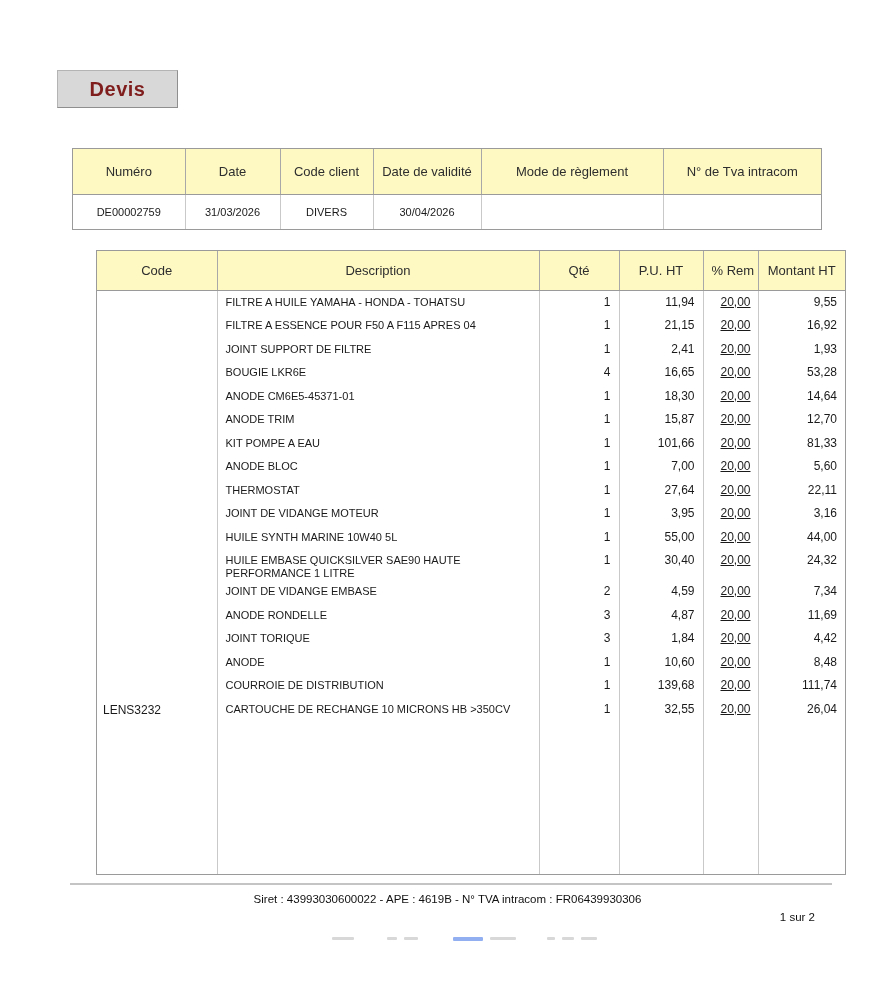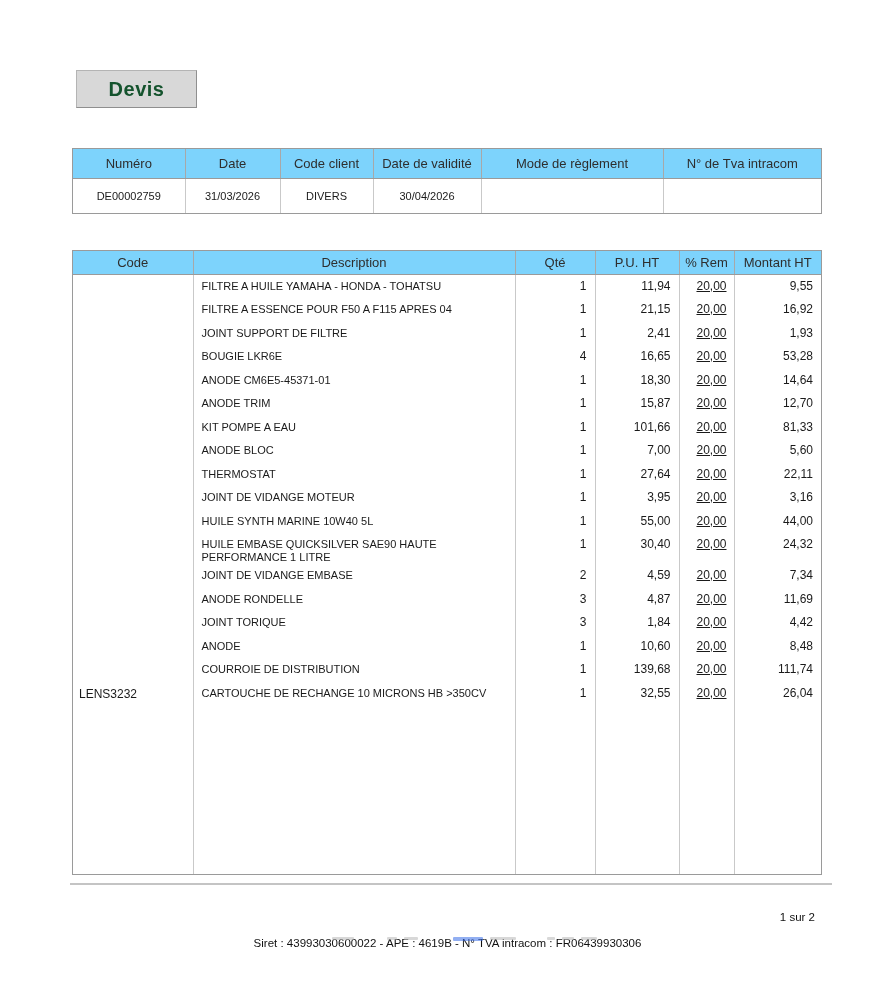--- a/index.html
+++ b/index.html
@@ -3,61 +3,61 @@
 <meta charset="utf-8">
 <style>
   html,body { margin:0; padding:0; background:#ffffff; }
   .page {
     position:relative; width:895px; height:1000px; background:#ffffff;
     font-family:"Liberation Sans", sans-serif; overflow:hidden;
   }
 
   
   .devis-box {
-    position:absolute; left:76px; top:70px; width:119px; height:36px;
+    position:absolute; left:57px; top:70px; width:119px; height:36px;
     background:#d8d8d8; border:1px solid #b4b4b4;
     border-right-color:#8f8f8f; border-bottom-color:#8f8f8f;
     display:flex; align-items:center; justify-content:center;
-    font-size:20px; font-weight:bold; color:#14532d; letter-spacing:0.5px;
+    font-size:20px; font-weight:bold; color:#7f1d1d; letter-spacing:0.5px;
   }
 
   
   .tbl-wrap { position:absolute; left:72px; border:1px solid #9a9a9a; background:#fff; box-sizing:border-box; }
   table { border-collapse:collapse; table-layout:fixed; width:100%; }
   th {
-    background:#7dd3fc; font-weight:normal; font-size:13px; color:#2e2e2e;
-    border-right:1px solid #a8a8a8; border-bottom:1px solid #9a9a9a; padding:0;
+    background:#fef9c3; font-weight:normal; font-size:13px; color:#2e2e2e;
+    border-right:1px solid #a8a8a8; border-bottom:1px solid #9a9a9a; padding:8px;
     overflow:hidden; white-space:nowrap;
   }
   th:last-child { border-right:none; }
   td { border-right:1px solid #c9c9c9; overflow:hidden; }
   td:last-child { border-right:none; }
 
   
   .info-wrap { top:148px; width:750px; }
   .info-tbl th { height:29px; }
   .info-tbl td { height:32px; text-align:center; font-size:11px; color:#1a1a1a; background:#fff; }
 
   
-  .items-wrap { top:250px; width:750px; height:625px; }
+  .items-wrap { top:250px; width:750px; height:625px;margin-left:24px; }
   .items-tbl { height:100%; }
   .items-tbl th { height:23px; }
   .items-tbl tbody tr { height:23.5px; }
   .items-tbl tbody tr.filler { height:auto; }
   .items-tbl td { vertical-align:top; color:#1a1a1a; background:#fff; }
   td.col-code        { text-align:left;  font-size:12px; padding:5px 4px 0 6px; }
   td.col-description { text-align:left;  font-size:11px; padding:5px 10px 1px 8px; line-height:12.5px; }
   td.col-qty         { text-align:right; font-size:12px; padding:4px 8px 0 2px; }
   td.col-pu_ht       { text-align:right; font-size:12px; padding:4px 8px 0 2px; }
   td.col-pct_rem     { text-align:right; font-size:12px; padding:4px 7px 0 2px;text-decoration:underline; }
   td.col-montant_ht  { text-align:right; font-size:12px; padding:4px 8px 0 14px; }
 
   
   .footer-rule { position:absolute; left:70px; top:883px; width:762px; height:2px; background:#c4c4c4; }
-  .siret-line { position:absolute; left:0; top:893px; width:895px; text-align:center; font-size:11.5px; color:#111;margin-top:44px; }
+  .siret-line { position:absolute; left:0; top:893px; width:895px; text-align:center; font-size:11.5px; color:#111; }
   .page-indicator { position:absolute; top:911px; right:80px; font-size:11.5px; color:#111; }
 
   
   .cutoff { position:absolute; left:332px; top:937px; width:300px; height:7px; display:flex; align-items:flex-start; gap:7px; opacity:0.55; }
   .cutoff span { display:inline-block; height:3px; background:#b9b9b9; border-radius:1px; }
   .cutoff .f1 { width:22px; } .cutoff .f2 { width:10px; margin-left:26px; } .cutoff .f3 { width:14px; }
   .cutoff .f4 { width:30px; margin-left:28px; background:#3a6fe8; height:4px; }
   .cutoff .f5 { width:26px; } .cutoff .f6 { width:8px; margin-left:24px; }
   .cutoff .f7 { width:12px; } .cutoff .f8 { width:16px; }
 </style>

